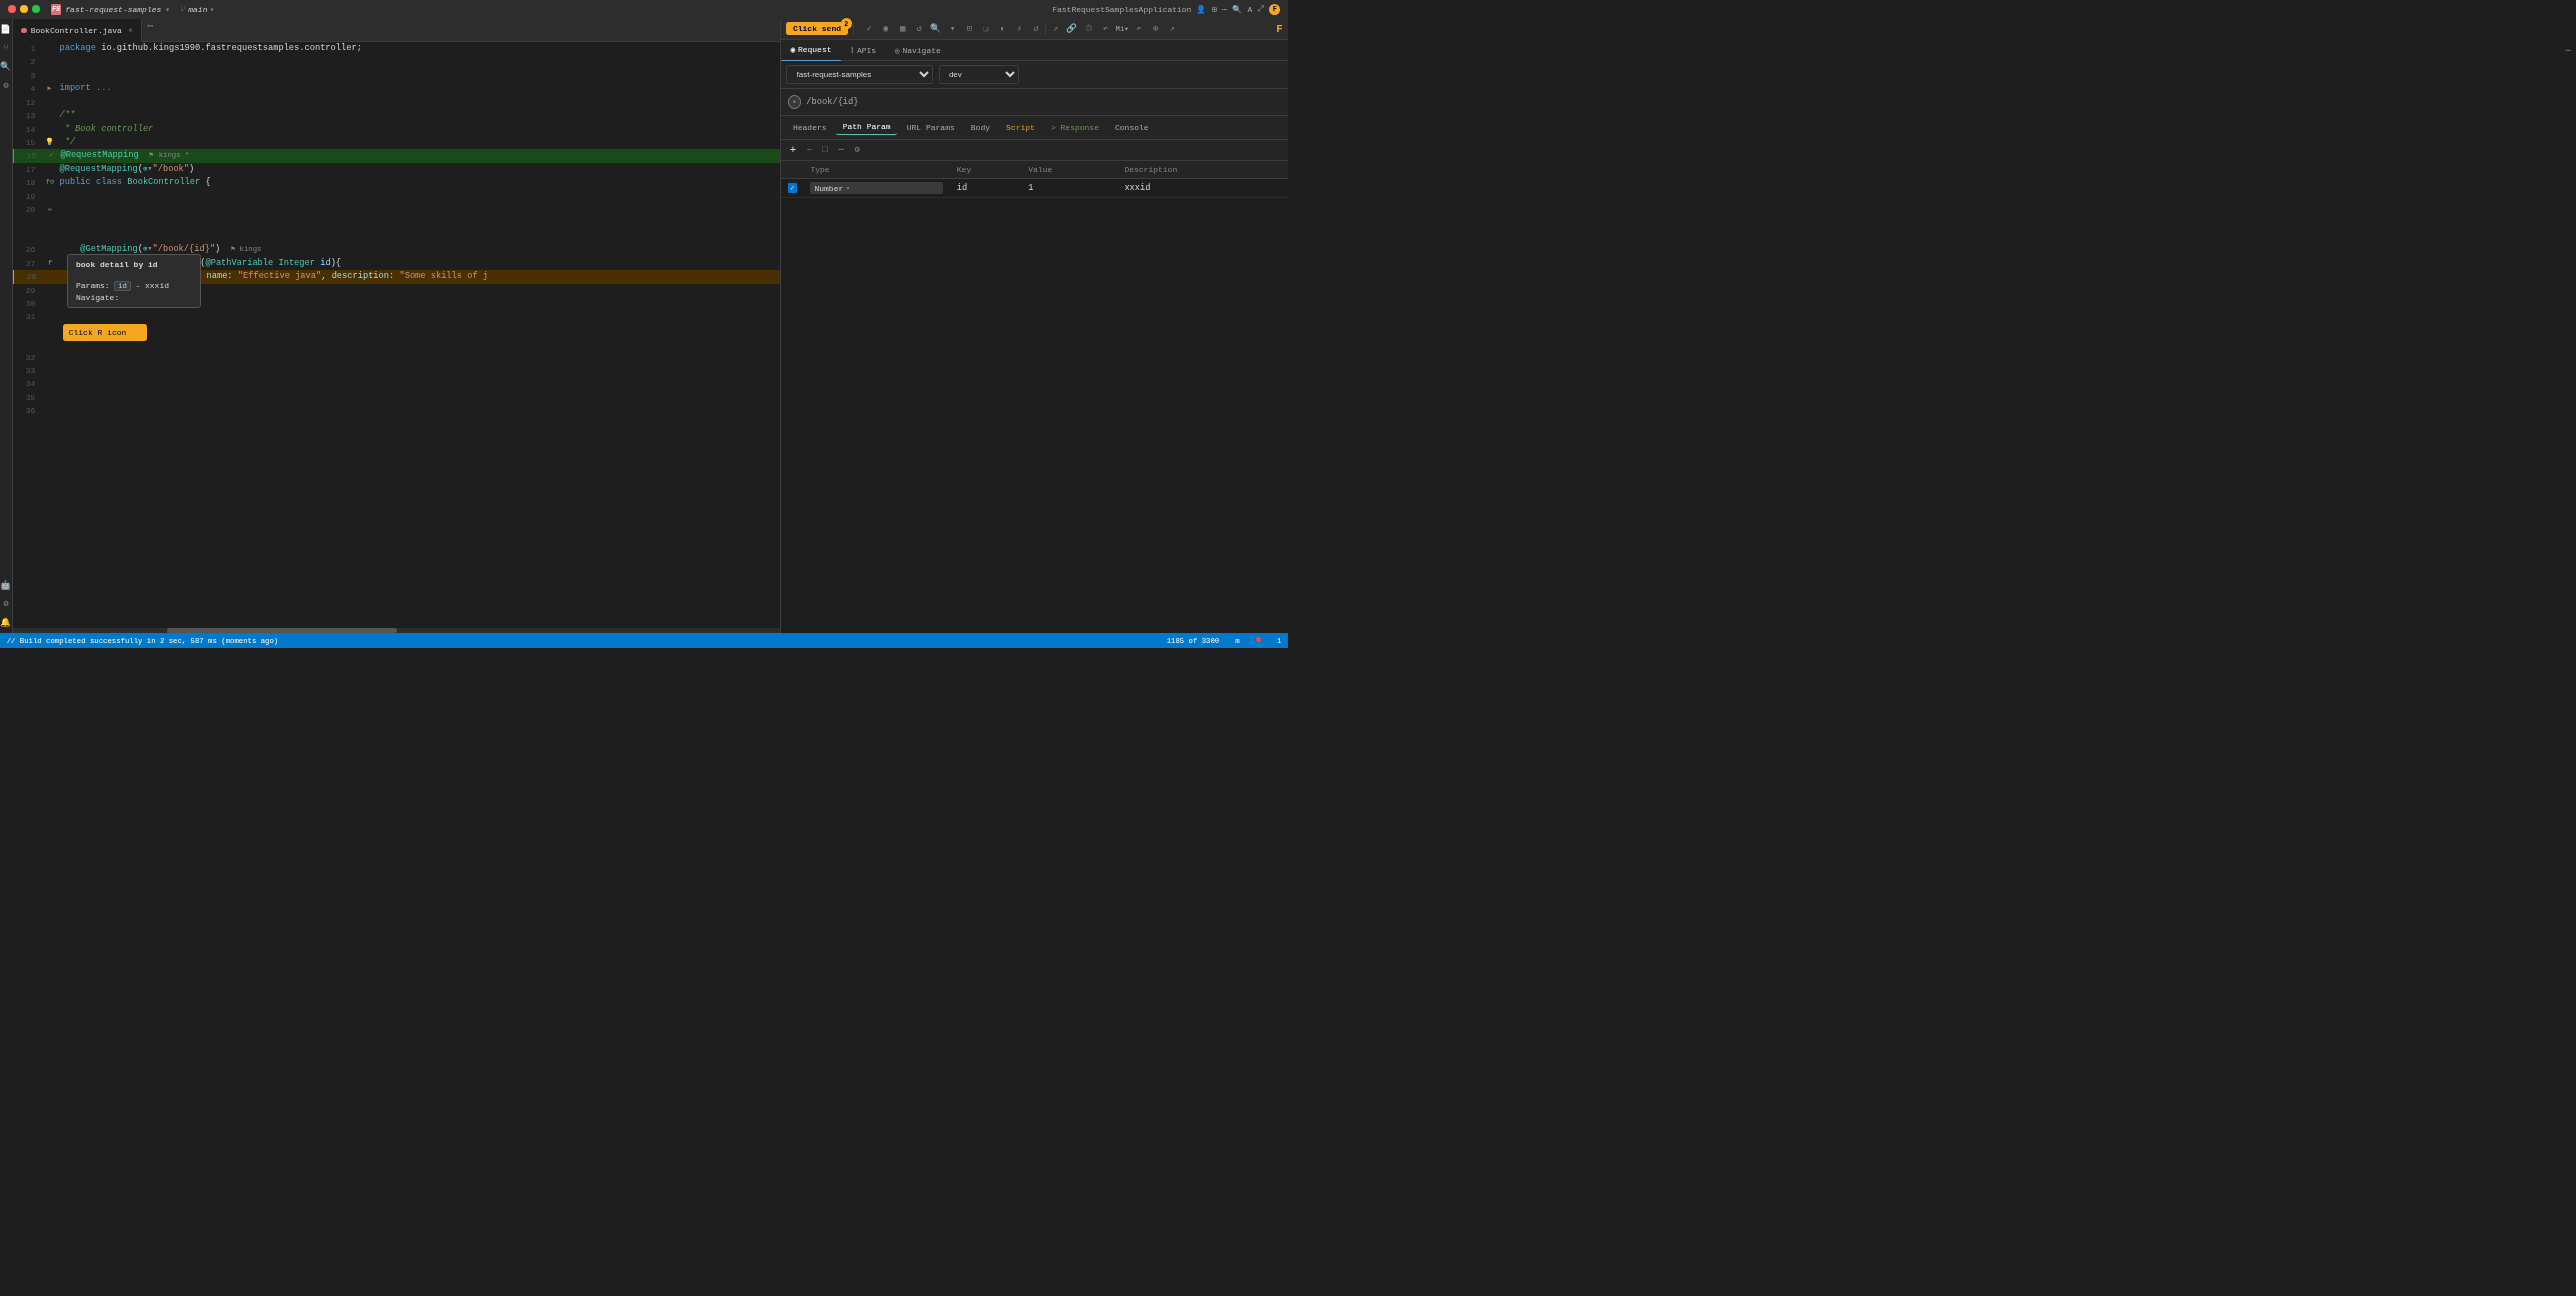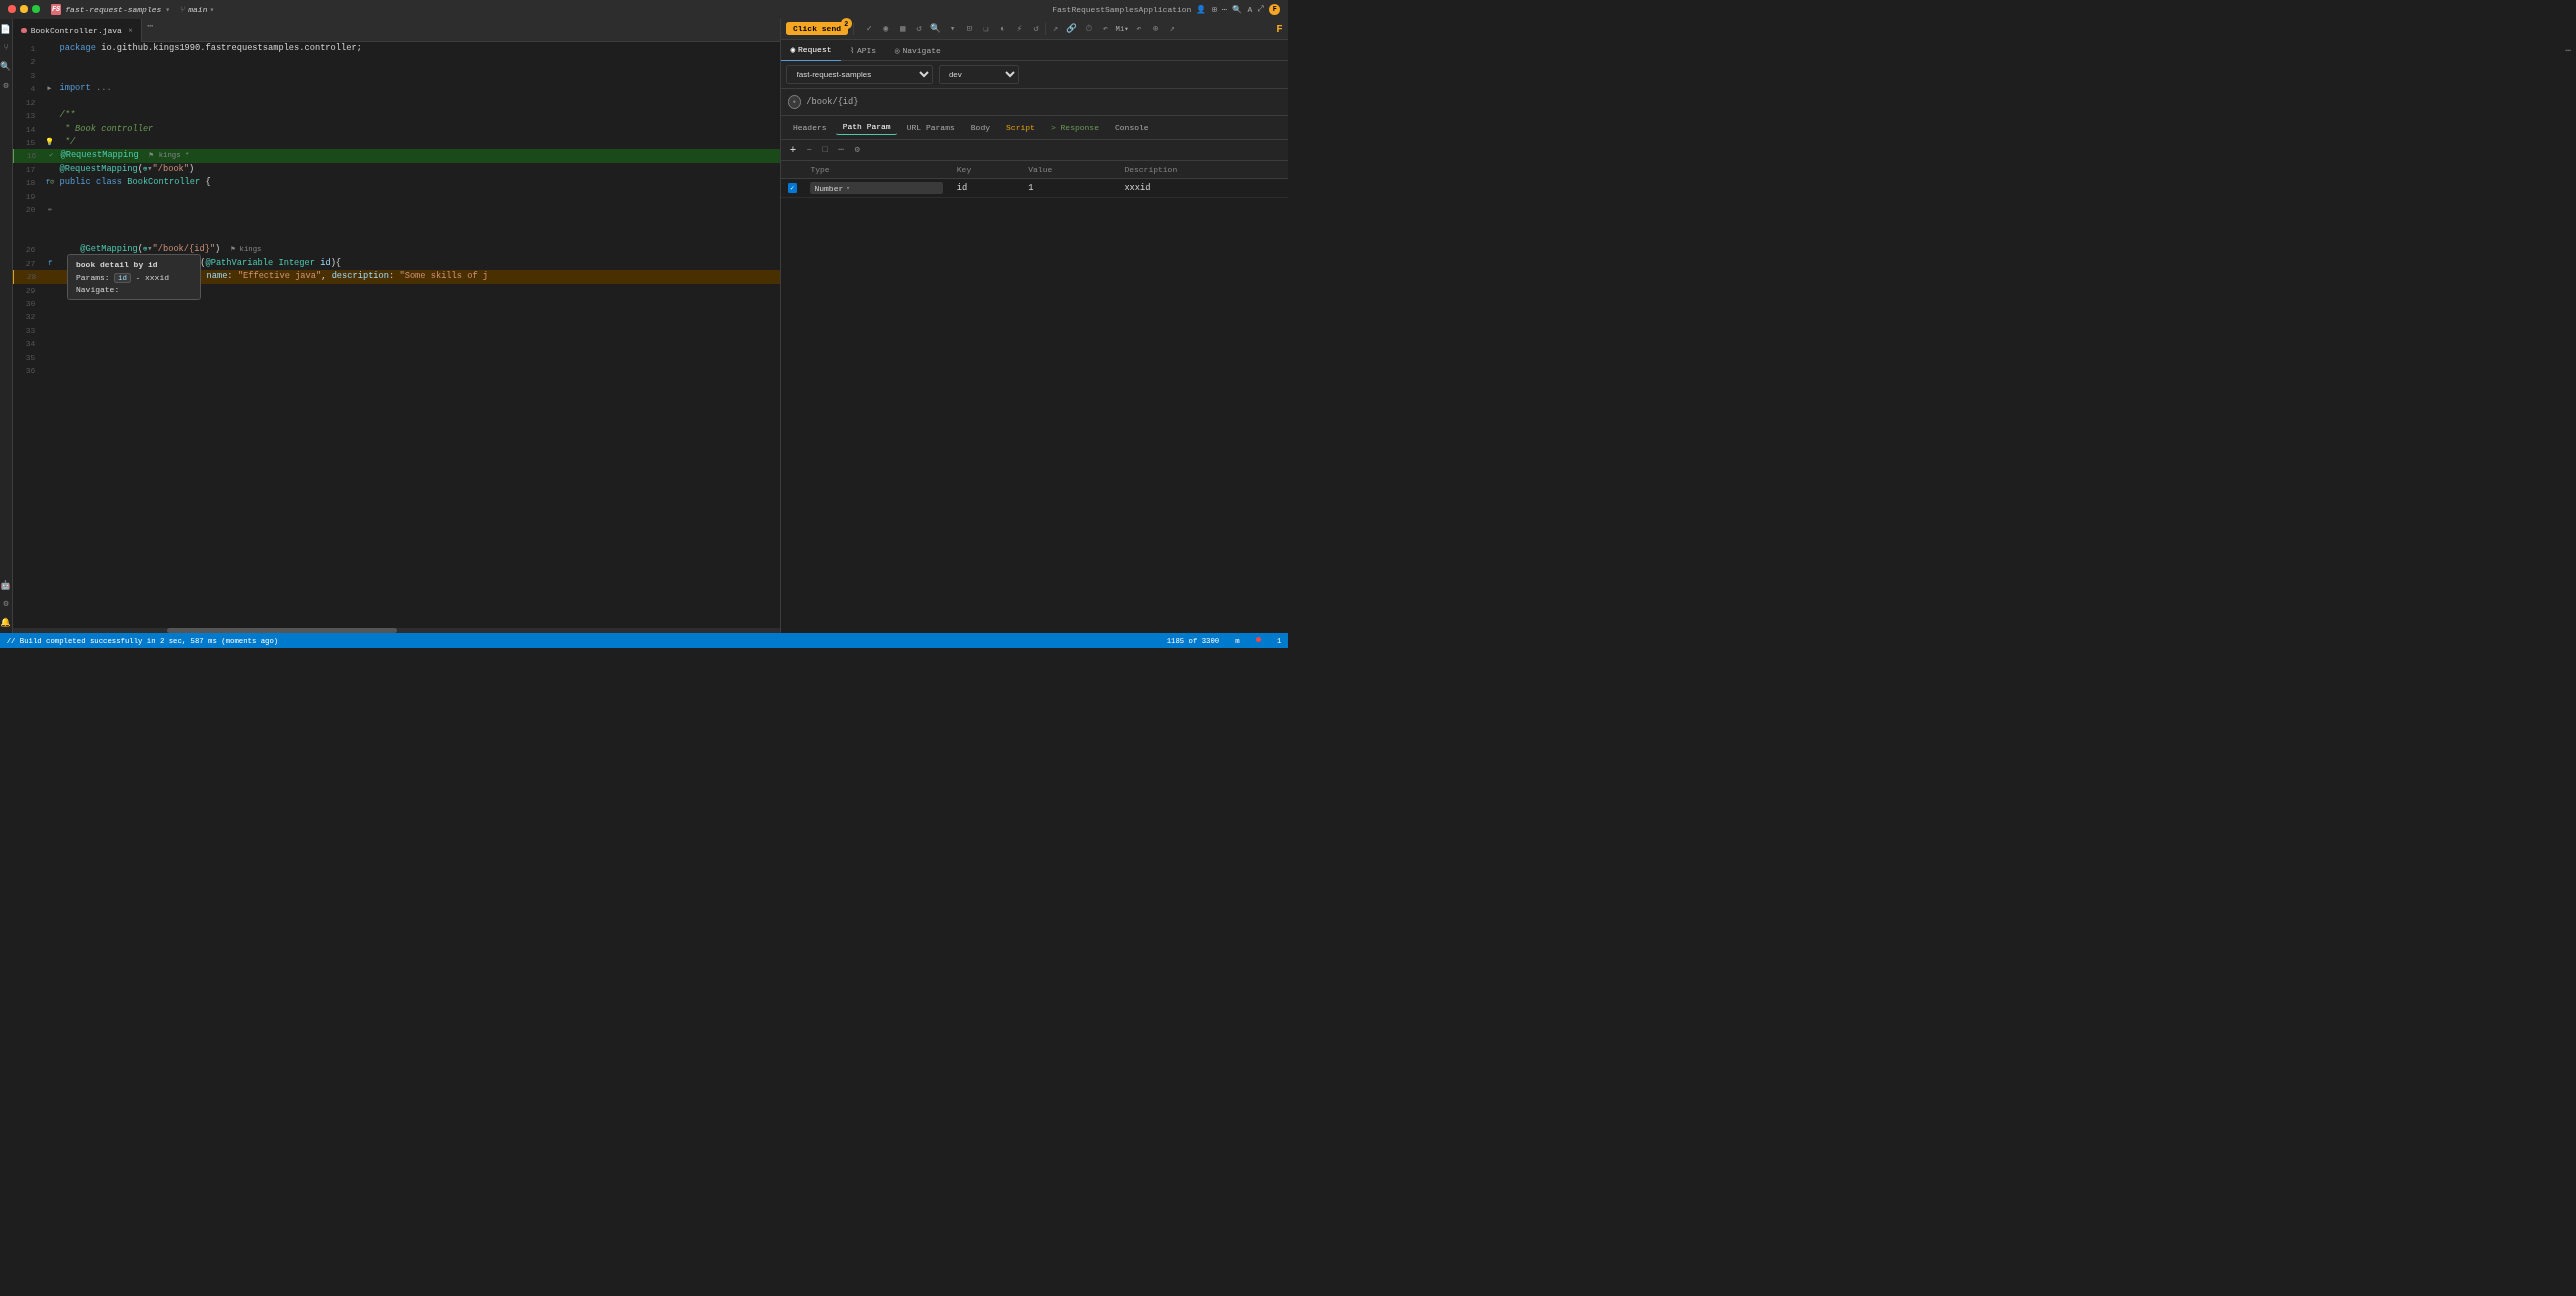--- a/index.html
+++ b/index.html
@@ -620,21 +620,21 @@
 
         <div class="code-line">
           <div class="line-number">20</div>
           <div class="line-gutter">
               <span style="color:#858585;font-size:7.3px;cursor:pointer;">✏</span>
             </div>
           <div class="line-content"></div>
         </div>
 
         <div class="doc-popup">
-          <div style="font-weight:600;margin-bottom:4px;">book detail by id</div>
+          <div style="font-weight:600;margin-bottom:12px;">book detail by id</div>
           <div style="margin-bottom:2.7px;">
             <span>Params:</span>
             <span class="param-badge">id</span>
             <span> - xxxid</span>
           </div>
           <div>
             <span>Navigate:</span>
           </div>
         </div>
 
@@ -667,20 +667,29 @@
           <div class="line-number">29</div>
           <div class="line-gutter"></div>
           <div class="line-content"><span style="color:#d4d4d4;">    }</span></div>
         </div>
 
         <div style="position:relative;">
           <div class="code-line">
             <div class="line-number">30</div>
             <div class="line-gutter"></div>
             <div class="line-content"></div>
+          </div>
+          <div class="code-line">
+            <div class="line-number">31</div>
+            <div class="line-gutter"></div>
+            <div class="line-content">
+              <div style="position:absolute;left:50px;top:0px;">
+                <div class="tooltip-orange">Click R icon</div>
+              </div>
+            </div>
           </div>
         </div>
 
         <div class="code-line">
           <div class="line-number">32</div>
           <div class="line-gutter"></div>
           <div class="line-content"></div>
         </div>
         <div class="code-line">
           <div class="line-number">33</div>

